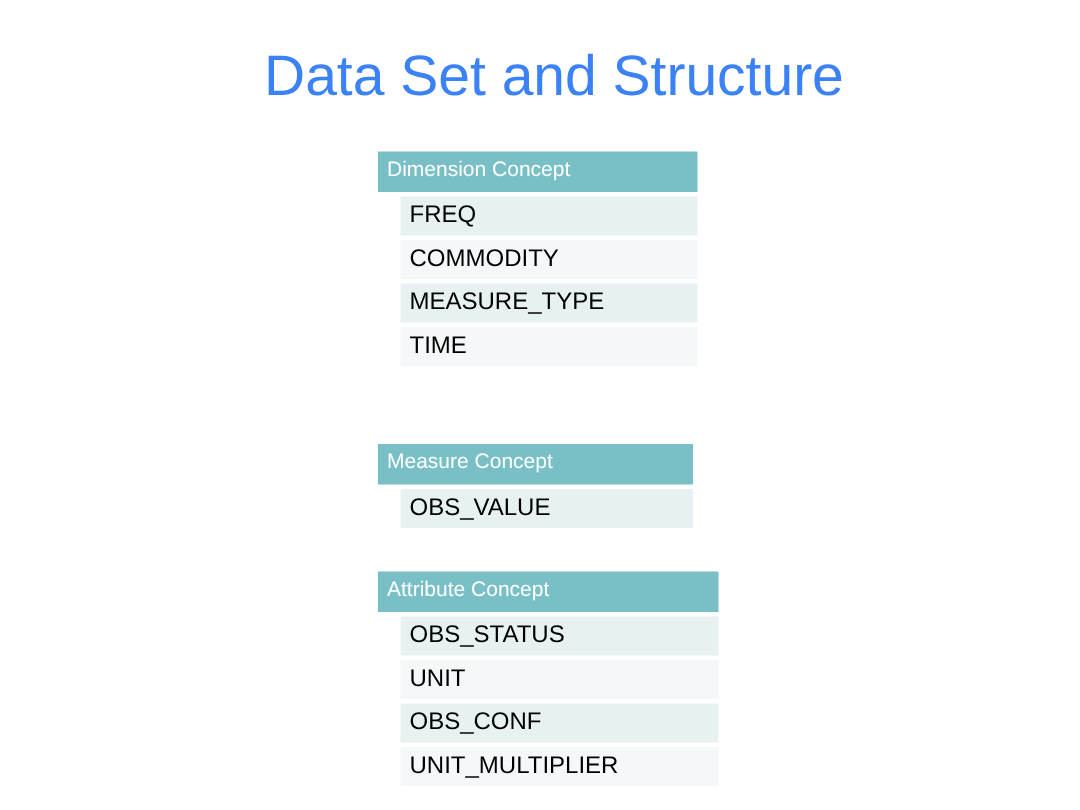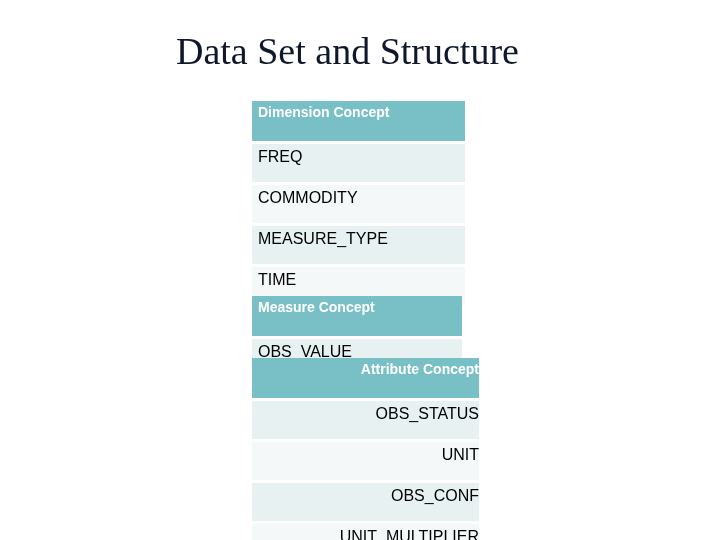--- a/index.html
+++ b/index.html
@@ -14,50 +14,50 @@
   body{
     width:720px;height:540px;
     background:var(--slide-bg);
     font-family:"Liberation Sans", sans-serif;
     position:relative;overflow:hidden;
   }
   .slide-title{
     position:absolute;
     left:176px;top:30px;
     font-size:38px;line-height:42px;
-    color:#0f172a;
+    color:#3b82f6;
     white-space:nowrap;
-    font-family:Liberation Serif, serif;
   }
   .concept-table{
     position:absolute;
     left:252px;
   }
   .concept-table .thead{
-    height:40px;line-height:23px;
+    height:27px;line-height:23px;
     background:var(--header-bg);
     color:var(--header-text);
-    font-size:14px;font-weight:bold;
+    font-size:14px;font-weight:normal;
     padding-left:6px;
     box-sizing:border-box;
   }
   .concept-table .trow{
-    height:38px;line-height:26px;
+    height:26px;line-height:26px;
     margin-top:3px;
     color:var(--row-text);
     font-size:16px;
     padding-left:6px;
     box-sizing:border-box;
     white-space:nowrap;
+    margin-left:15px;
   }
   .concept-table .rows .trow:nth-child(odd){background:var(--row-odd);}
   .concept-table .rows .trow:nth-child(even){background:var(--row-even);}
   #table-dimension{top:101px;width:213px;}
   #table-measure{top:296px;width:210px;}
-  #table-attribute{top:358px;width:227px;text-align:right;}
+  #table-attribute{top:381px;width:227px;}
 </style>
 </head>
 <body>
 
 <div class="slide-title">Data Set and Structure</div>
 
 <div class="concept-table" id="table-dimension">
   <div class="thead">Dimension Concept</div>
   <div class="rows">
     <div class="trow">FREQ</div>

